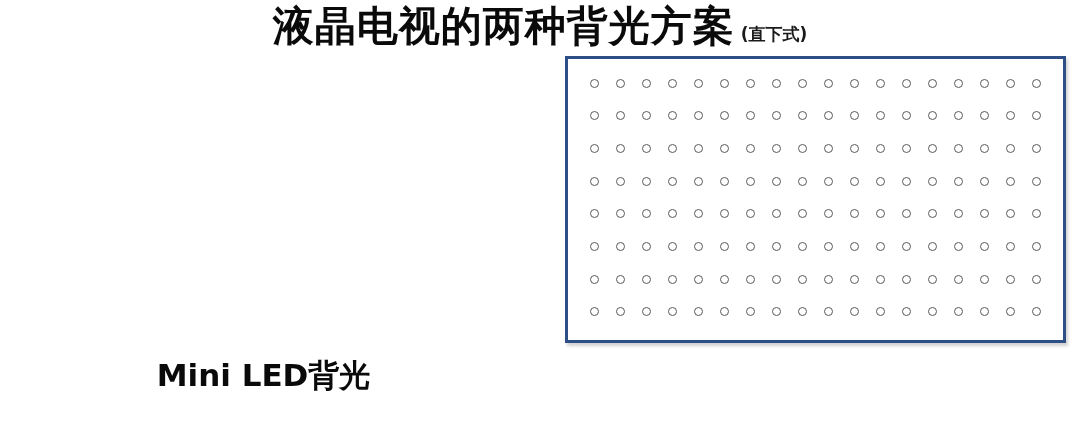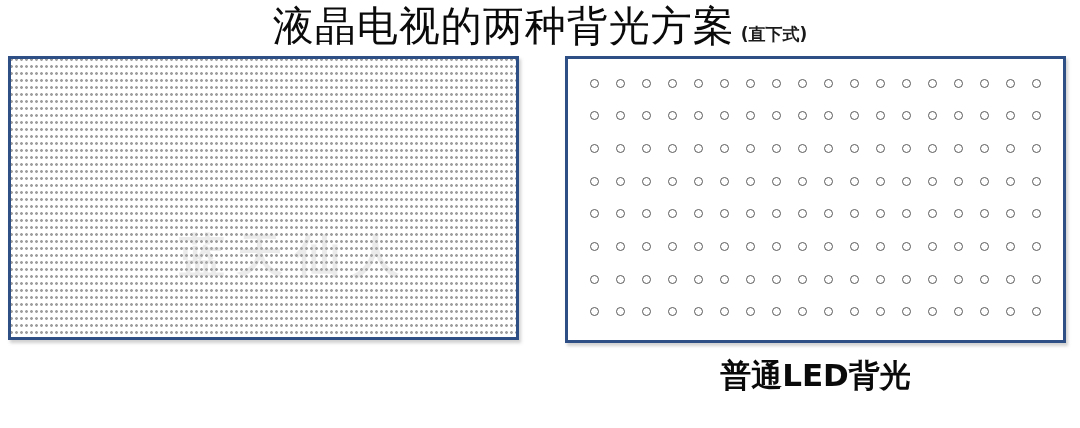--- a/index.html
+++ b/index.html
@@ -15,21 +15,21 @@
   .title-row {
     position: absolute;
     top: 0;
     left: 0;
     width: 100%;
     text-align: center;
     white-space: nowrap;
   }
   .title-text {
     font-size: 41px;
-    font-weight: 400;
+    font-weight: 700;
     color: #0a0a0a;
     letter-spacing: 1px;
     line-height: 52px;
   }
   .title-subtitle {
     font-size: 17px;
     font-weight: 700;
     color: #1a1a1a;
     margin-left: 6px;
     vertical-align: baseline;
@@ -102,23 +102,20 @@
 </style>
 </head>
 <body>
 
 <div class="page">
 
   <div class="title-row">
     <span class="title-text">液晶电视的两种背光方案</span><span class="title-subtitle">(直下式)</span>
   </div>
 
-  <div class="panel panel-mini" style="background-image: radial-gradient(rgb(159, 159, 159) 1px, transparent 1.4px); background-size: 5px 7px; background-position: 3px 4px;">
-    <span class="panel-watermark wm-mini">蓝天仙人</span>
-  </div>
 
   <div class="panel panel-led">
 
     <div class="circle-grid" style="grid-template-columns: repeat(18, 1fr); grid-template-rows: repeat(8, 1fr);">
         <span class="led-circle" style="width: 9px; height: 9px; border-width: 1.5px; border-color: rgb(90, 90, 90);"></span>
         <span class="led-circle" style="width: 9px; height: 9px; border-width: 1.5px; border-color: rgb(90, 90, 90);"></span>
         <span class="led-circle" style="width: 9px; height: 9px; border-width: 1.5px; border-color: rgb(90, 90, 90);"></span>
         <span class="led-circle" style="width: 9px; height: 9px; border-width: 1.5px; border-color: rgb(90, 90, 90);"></span>
         <span class="led-circle" style="width: 9px; height: 9px; border-width: 1.5px; border-color: rgb(90, 90, 90);"></span>
         <span class="led-circle" style="width: 9px; height: 9px; border-width: 1.5px; border-color: rgb(90, 90, 90);"></span>
@@ -256,17 +253,17 @@
         <span class="led-circle" style="width: 9px; height: 9px; border-width: 1.5px; border-color: rgb(90, 90, 90);"></span>
         <span class="led-circle" style="width: 9px; height: 9px; border-width: 1.5px; border-color: rgb(90, 90, 90);"></span>
         <span class="led-circle" style="width: 9px; height: 9px; border-width: 1.5px; border-color: rgb(90, 90, 90);"></span>
         <span class="led-circle" style="width: 9px; height: 9px; border-width: 1.5px; border-color: rgb(90, 90, 90);"></span>
         <span class="led-circle" style="width: 9px; height: 9px; border-width: 1.5px; border-color: rgb(90, 90, 90);"></span>
         <span class="led-circle" style="width: 9px; height: 9px; border-width: 1.5px; border-color: rgb(90, 90, 90);"></span>
         <span class="led-circle" style="width: 9px; height: 9px; border-width: 1.5px; border-color: rgb(90, 90, 90);"></span>
       </div>
   </div>
 
-
-  <div class="panel-label label-led">普通LED背光</div>
+  <div class="panel-label label-mini">Mini LED背光</div>
+
 
 
 </div>
 
 </body></html>

